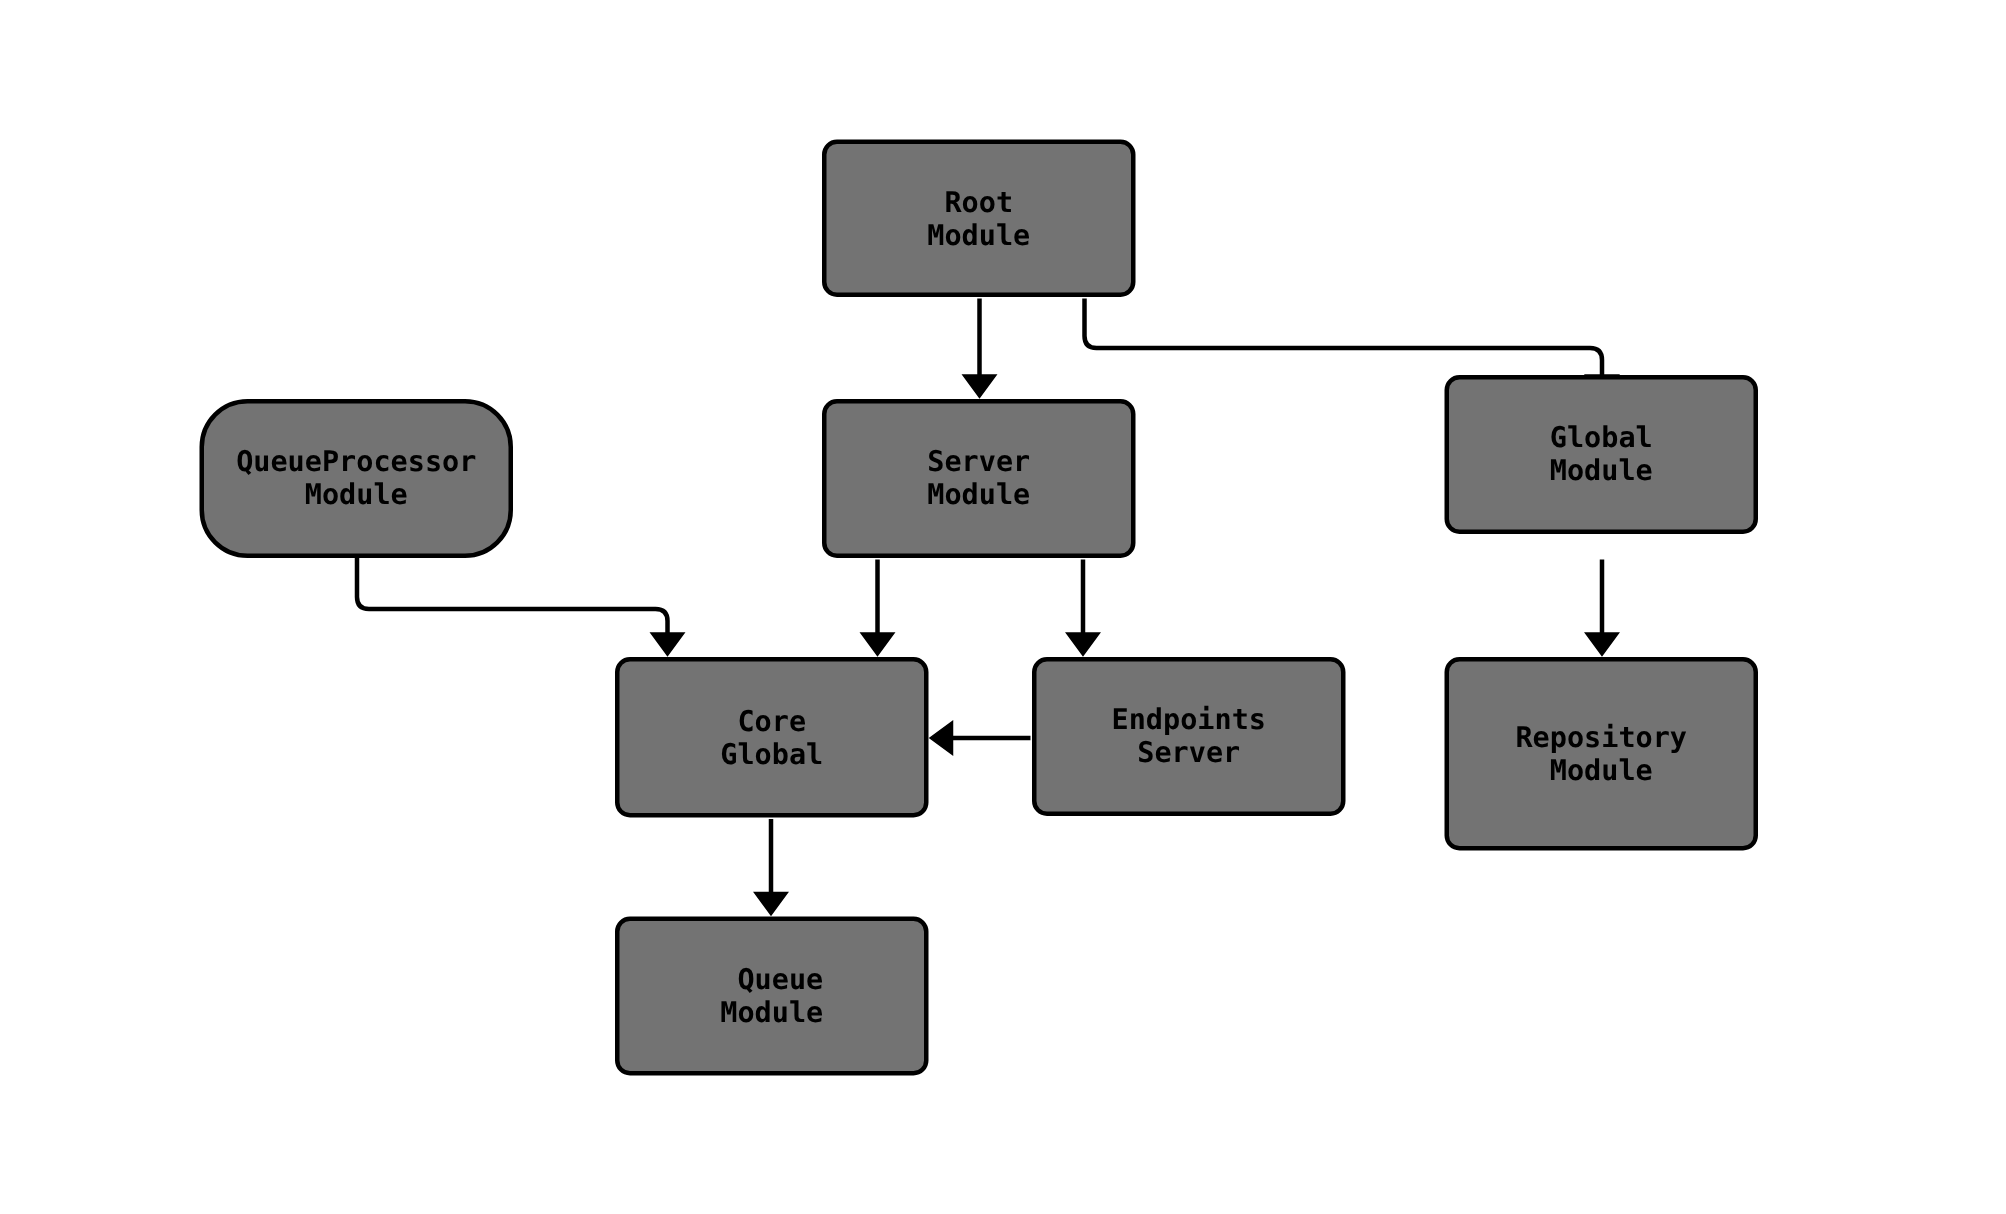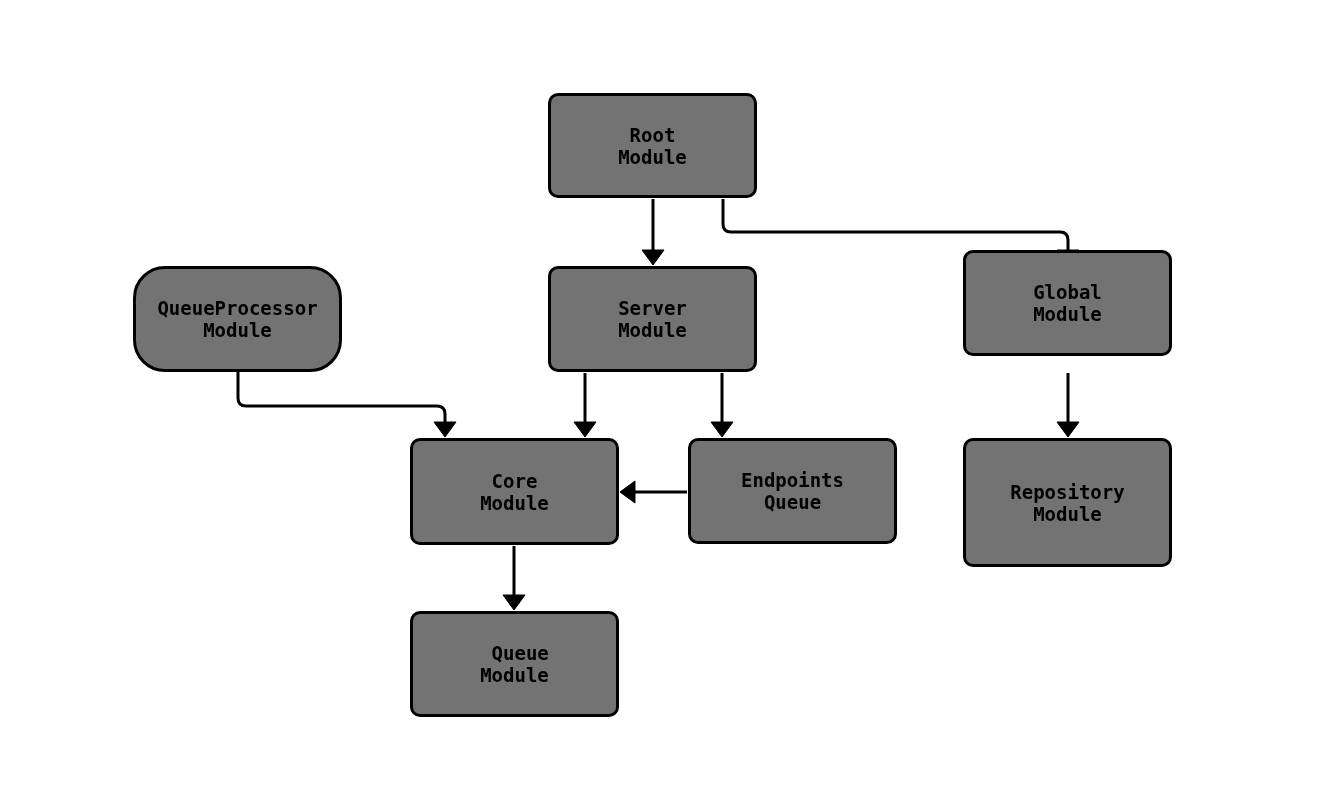--- a/index.html
+++ b/index.html
@@ -121,26 +121,26 @@
 Module</span>
   </div>
 
   <div class="node node-global">
     <span>Global
 Module</span>
   </div>
 
   <div class="node node-core">
     <span>Core
-Module</span>
+Global</span>
   </div>
 
   <div class="node node-endpoints">
     <span>Endpoints
-Queue</span>
+Server</span>
   </div>
 
   <div class="node node-repository">
     <span>Repository
 Module</span>
   </div>
 
   <div class="node node-queue">
     <span>Queue
 Module</span>

